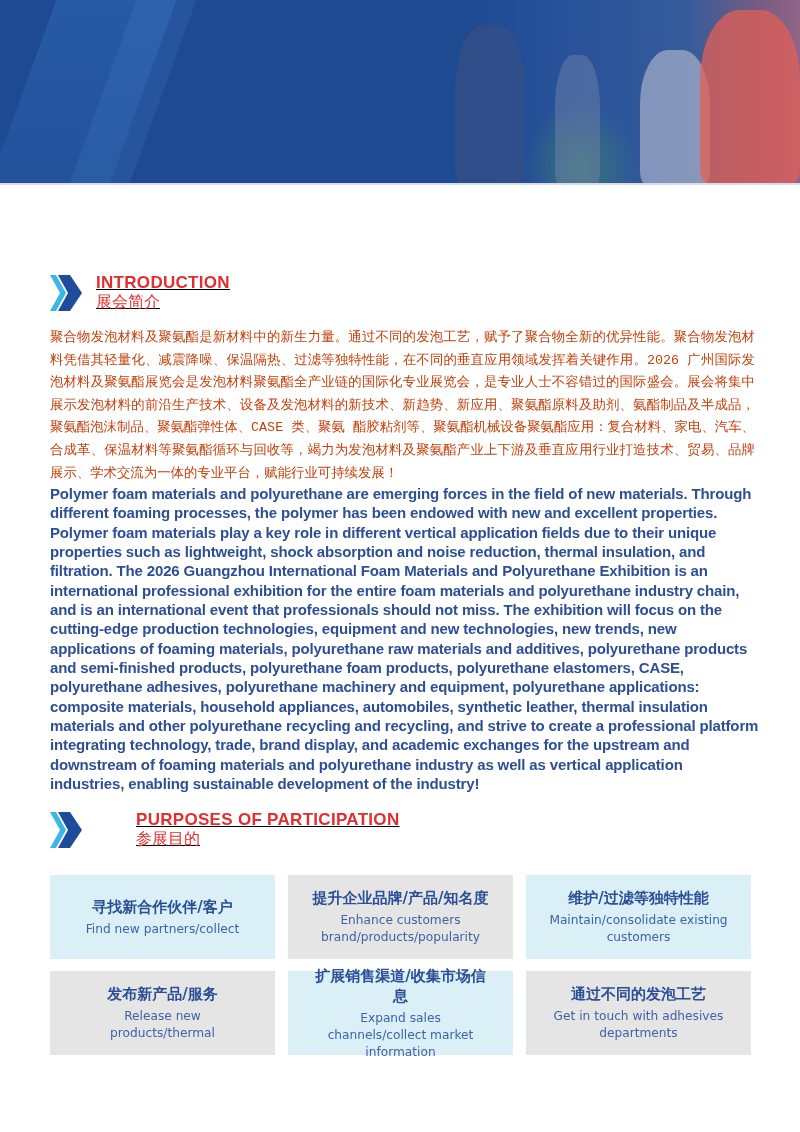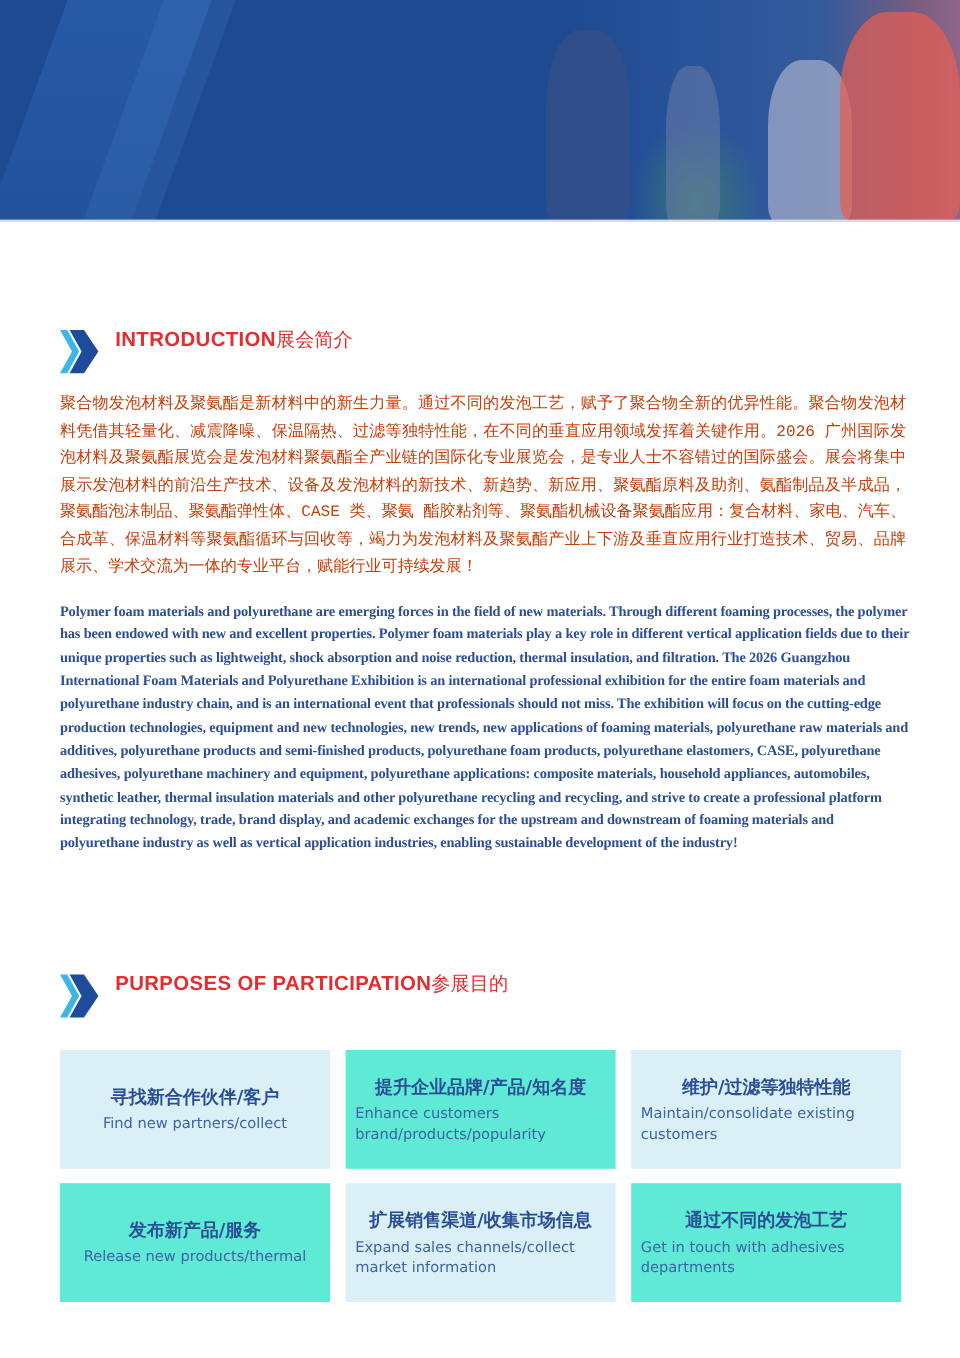--- a/index.html
+++ b/index.html
@@ -37,53 +37,53 @@
     .hero .plant {
       position: absolute; left: 525px; top: 100px; width: 110px; height: 85px;
       background: radial-gradient(ellipse at 50% 80%, rgba(70,150,90,0.55), transparent 70%);
     }
     .hero .bottom-line { position: absolute; left: 0; bottom: 0; width: 800px; height: 2px; background: #d6dbe4; }
 
     
     .section-header { position: absolute; left: 50px; display: flex; align-items: flex-start; }
     .chevron { width: 34px; height: 40px; position: relative; margin-right: 12px; }
     .chevron svg { width: 34px; height: 40px; display: block; }
-    .sh-text { display: flex; flex-direction: row; }
+    .sh-text { display: flex; flex-direction: column; text-decoration: underline; }
     .sh-en {
       font-family: "Liberation Sans", sans-serif; font-weight: bold; font-size: 17px;
       color: #e32d2f; letter-spacing: 0.3px; line-height: 19px;
     }
     .sh-cn {
       font-family: "DejaVu Sans", sans-serif; font-size: 16px; color: #e32d2f; line-height: 20px;
     }
 
     
     .intro-cn {
       position: absolute; left: 50px; top: 327px; width: 705px;
       font-family: Liberation Mono, monospace; font-size: 13.4px; line-height: 22.6px;
       color: #c2410c; text-align: justify;
     }
     
     .intro-en {
-      position: absolute; left: 50px; top: 500px; width: 710px;
-      font-family: Liberation Serif, serif; font-size: 12px; line-height: 19.35px;
+      position: absolute; left: 50px; top: 484px; width: 710px;
+      font-family: Liberation Sans, sans-serif; font-size: 15px; line-height: 19.35px;
       color: #2d4f94; font-weight: bold; letter-spacing: -0.15px;
     }
 
     
     .grid {
       position: absolute; left: 50px; top: 875px; width: 702px;
       display: grid; grid-template-columns: 225px 225px 225px; column-gap: 13px; row-gap: 12px;
     }
     .card {
-      height: 99px; display: flex; flex-direction: column; align-items: center; justify-content: center;
-      padding: 0 8px;
+      height: 84px; display: flex; flex-direction: column; align-items: center; justify-content: center;
+      text-align: center; padding: 0 23px;
     }
     .card.light { background: #daeff6; }
-    .card.dark { background: #5eead4; }
+    .card.dark { background: #e5e5e5; }
     .card .cn {
       font-family: "DejaVu Sans", sans-serif; font-weight: bold; font-size: 15px; color: #2a4f96;
       line-height: 20px; margin-bottom: 4px;
     }
     .card .en {
       font-family: "DejaVu Sans", sans-serif; font-size: 12.2px; color: #3e63a6; line-height: 17px;
     }
   </style>
 </head>
 <body>
@@ -109,21 +109,21 @@
   </div>
   <div class="sh-text">
     <div class="sh-en">INTRODUCTION</div>
     <div class="sh-cn">展会简介</div>
   </div>
 </div>
 
 <p class="intro-cn">聚合物发泡材料及聚氨酯是新材料中的新生力量。通过不同的发泡工艺，赋予了聚合物全新的优异性能。聚合物发泡材料凭借其轻量化、减震降噪、保温隔热、过滤等独特性能，在不同的垂直应用领域发挥着关键作用。2026 广州国际发泡材料及聚氨酯展览会是发泡材料聚氨酯全产业链的国际化专业展览会，是专业人士不容错过的国际盛会。展会将集中展示发泡材料的前沿生产技术、设备及发泡材料的新技术、新趋势、新应用、聚氨酯原料及助剂、氨酯制品及半成品，聚氨酯泡沫制品、聚氨酯弹性体、CASE 类、聚氨 酯胶粘剂等、聚氨酯机械设备聚氨酯应用：复合材料、家电、汽车、合成革、保温材料等聚氨酯循环与回收等，竭力为发泡材料及聚氨酯产业上下游及垂直应用行业打造技术、贸易、品牌展示、学术交流为一体的专业平台，赋能行业可持续发展！</p>
 <p class="intro-en">Polymer foam materials and polyurethane are emerging forces in the field of new materials. Through different foaming processes, the polymer has been endowed with new and excellent properties. Polymer foam materials play a key role in different vertical application fields due to their unique properties such as lightweight, shock absorption and noise reduction, thermal insulation, and filtration. The 2026 Guangzhou International Foam Materials and Polyurethane Exhibition is an international professional exhibition for the entire foam materials and polyurethane industry chain, and is an international event that professionals should not miss. The exhibition will focus on the cutting-edge production technologies, equipment and new technologies, new trends, new applications of foaming materials, polyurethane raw materials and additives, polyurethane products and semi-finished products, polyurethane foam products, polyurethane elastomers, CASE, polyurethane adhesives, polyurethane machinery and equipment, polyurethane applications: composite materials, household appliances, automobiles, synthetic leather, thermal insulation materials and other polyurethane recycling and recycling, and strive to create a professional platform integrating technology, trade, brand display, and academic exchanges for the upstream and downstream of foaming materials and polyurethane industry as well as vertical application industries, enabling sustainable development of the industry!</p>
 
-<div class="section-header" style="top:810px;">
+<div class="section-header" style="top:810px;gap:40px;">
   <div class="chevron">
     <svg viewBox="0 0 34 40">
       <polygon points="0,2 6,2 16,20 6,38 0,38 10,20" fill="#3cb6e6"></polygon>
       <polygon points="8,2 20,2 32,20 20,38 8,38 18,20" fill="#1f4c9a"></polygon>
     </svg>
   </div>
   <div class="sh-text">
     <div class="sh-en">PURPOSES OF PARTICIPATION</div>
     <div class="sh-cn">参展目的</div>
   </div>

